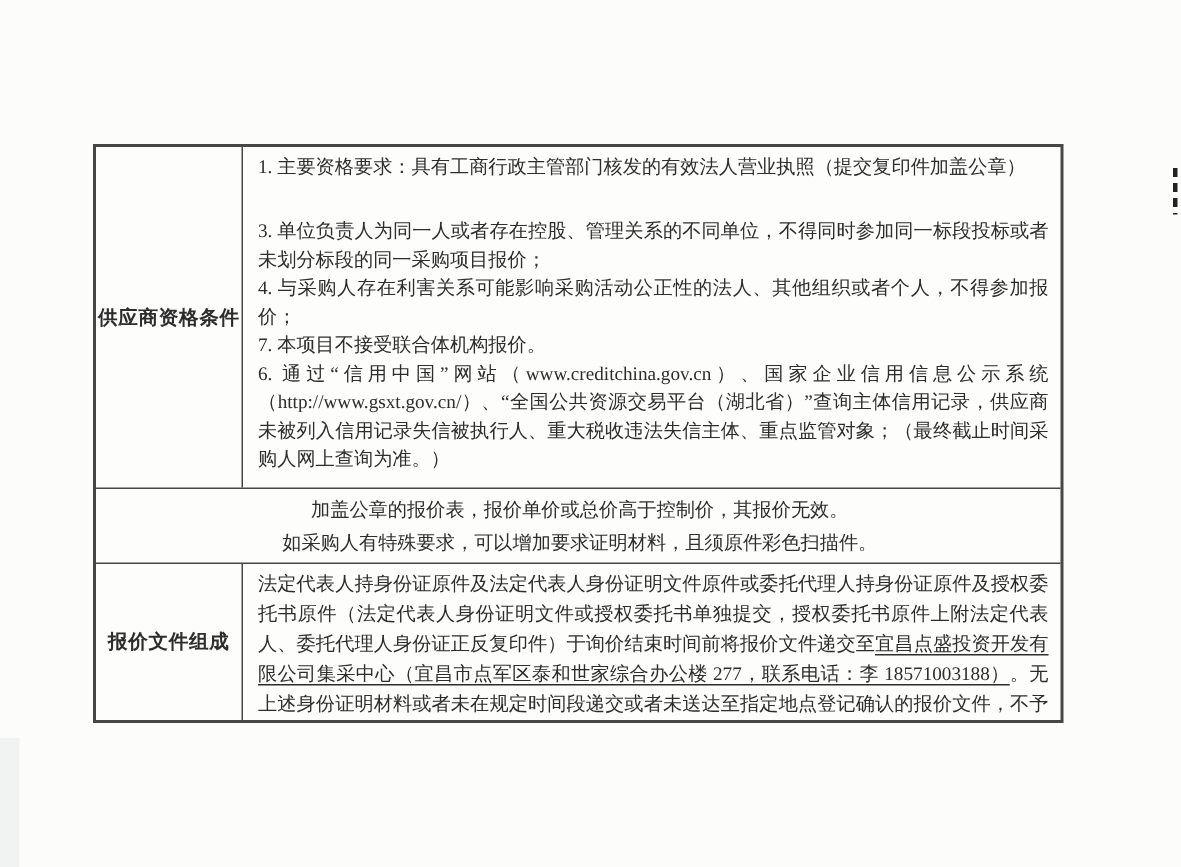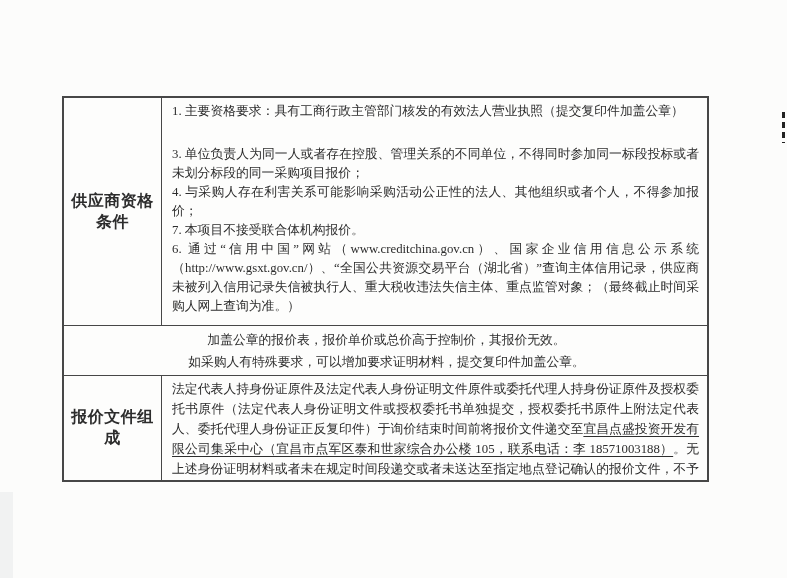--- a/index.html
+++ b/index.html
@@ -28,21 +28,21 @@
   .row-2 { height: 50px; }
   .row-3 { height: 104px; }
   .label-cell {
     flex: 0 0 98px;
     width: 98px;
     border-right: 1px solid #474747;
     display: flex;
     align-items: center;
     justify-content: center;
     font-weight: bold;
-    font-size: 16px;
+    font-size: 13px;
     letter-spacing: 0.5px;
     text-align: center;
   }
   .content-cell {
     flex: 1;
     padding: 4px 8px 3px 10px;
     font-size: 12.8px;
     line-height: 19px;
     text-align: justify;
     overflow: hidden;
@@ -89,27 +89,27 @@
       <p>3. 单位负责人为同一人或者存在控股、管理关系的不同单位，不得同时参加同一标段投标或者未划分标段的同一采购项目报价；</p>
       <p>4. 与采购人存在利害关系可能影响采购活动公正性的法人、其他组织或者个人，不得参加报价；</p>
       <p>7. 本项目不接受联合体机构报价。</p>
       <p>6. 通过“信用中国”网站（www.creditchina.gov.cn）、国家企业信用信息公示系统（http://www.gsxt.gov.cn/）、“全国公共资源交易平台（湖北省）”查询主体信用记录，供应商未被列入信用记录失信被执行人、重大税收违法失信主体、重点监管对象；（最终截止时间采购人网上查询为准。）</p>
     </div>
   </div>
 
   <div class="t-row row-2">
     <div class="content-cell">
       <p>加盖公章的报价表，报价单价或总价高于控制价，其报价无效。</p>
-      <p>如采购人有特殊要求，可以增加要求证明材料，提交复印件加盖公章。</p>
+      <p>如采购人有特殊要求，可以增加要求证明材料，且须原件彩色扫描件。</p>
     </div>
   </div>
 
   <div class="t-row row-3">
     <div class="label-cell">报价文件组成</div>
     <div class="content-cell">
-      <p><span>法定代表人持身份证原件及法定代表人身份证明文件原件或委托代理人持身份证原件及授权委托书原件（法定代表人身份证明文件或授权委托书单独提交，授权委托书原件上附法定代表人、委托代理人身份证正反复印件）于询价结束时间前将报价文件递交至</span><span class="u">宜昌点盛投资开发有限公司集采中心（宜昌市点军区泰和世家综合办公楼 105，联系电话：李 18571003188）</span><span>。无上述身份证明材料或者未在规定时间段递交或者未送达至指定地点登记确认的报价文件，不予受理。</span></p>
+      <p><span>法定代表人持身份证原件及法定代表人身份证明文件原件或委托代理人持身份证原件及授权委托书原件（法定代表人身份证明文件或授权委托书单独提交，授权委托书原件上附法定代表人、委托代理人身份证正反复印件）于询价结束时间前将报价文件递交至</span><span class="u">宜昌点盛投资开发有限公司集采中心（宜昌市点军区泰和世家综合办公楼 277，联系电话：李 18571003188）</span><span>。无上述身份证明材料或者未在规定时间段递交或者未送达至指定地点登记确认的报价文件，不予受理。</span></p>
     </div>
   </div>
 
 </div>
 
 <div class="scan-mark"></div>
 <div class="edge-strip"></div>
 
 </body></html>

